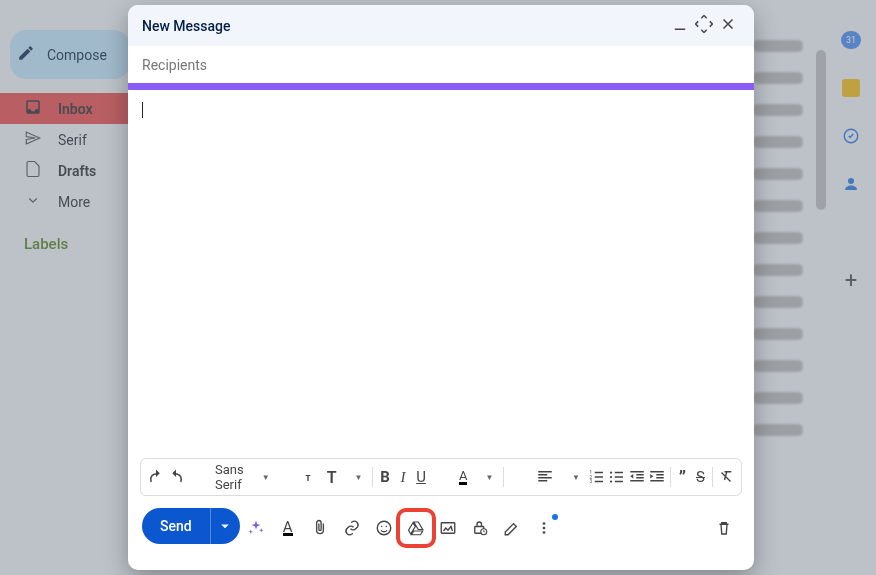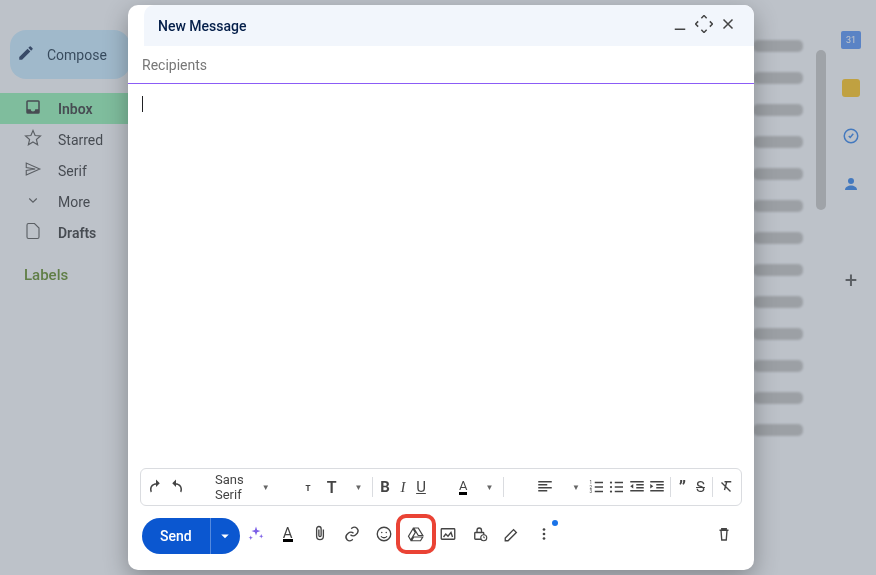--- a/index.html
+++ b/index.html
@@ -5,57 +5,57 @@
   * { box-sizing: border-box; margin: 0; padding: 0; font-family: 'Google Sans', Roboto, Arial, sans-serif; }
   body { width: 876px; height: 575px; overflow: hidden; background: #f6f8fc; position: relative; }
   
   .bg-dim { position:absolute; inset:0; background: rgba(120,128,140,0.45); z-index: 500; pointer-events:none; }
   
   
   .left-nav { position:absolute; left:0; top:0; width: 210px; padding-top: 30px; }
   .compose-btn { margin-left:10px; display:flex; align-items:center; gap:12px; background:#c2e7ff; border-radius: 16px; padding: 14px 7px; width: 120px; font-size:14px; color:#001d35; cursor:pointer; }
   .nav-list { margin-top: 14px; }
   .nav-item { display:flex; align-items:center; gap:16px; padding: 5px 0 5px 24px; font-size:14px; color:#202124; border-radius: 0 16px 16px 0; }
-  .nav-item.active { background:#86efac; font-weight:600; }
+  .nav-item.active { background:#ef4444; font-weight:600; }
   .nav-item.bold { font-weight:600; }
   .labels-hdr { padding: 18px 0 0 24px; font-size:15px; font-weight:500; color:#4d7c0f; }
   
   
   .side-panel { position:absolute; right:0; top:30px; width:50px; display:flex; flex-direction:column; align-items:center; gap:28px; }
   .side-icon { width:20px; height:20px; display:flex; align-items:center; justify-content:center; }
-  .cal-icon { background:#4285f4; color:#fff; font-size:9px; border-radius:2px; width:32px; height:18px; display:flex; align-items:center; justify-content:center; }
+  .cal-icon { background:#4285f4; color:#fff; font-size:9px; border-radius:9px; width:32px; height:18px; display:flex; align-items:center; justify-content:center; }
   .keep-icon { background:#fbbc04; border-radius:3px; width:18px; height:18px; }
   .tasks-icon { color:#1a73e8; }
   .contacts-icon { color:#1a73e8; }
   .plus-icon { color:#444; font-size:22px; }
 
   
   .mail-bg { position:absolute; left:220px; top:30px; right:55px; bottom:0; }
   .mail-row { display:flex; justify-content:flex-end; padding: 10px 18px; }
   .date-pill { width:50px; height:12px; background:#bbb; border-radius:5px; filter: blur(1px); }
   .scrollbar { position:absolute; right:50px; top:50px; width:10px; height:160px; background:#c0c0c0; border-radius:5px; }
 
   
   .compose-dialog { position:absolute; left:128px; top:5px; width:626px; height:565px; background:#fff; border-radius: 10px; box-shadow: 0 8px 24px rgba(0,0,0,0.3); z-index:1000; display:flex; flex-direction:column; }
-  .dlg-header { background:#f2f6fc; padding: 10px 14px; border-radius:10px 10px 0 0; display:flex; align-items:center;margin-left:16px; }
+  .dlg-header { background:#f2f6fc; padding: 10px 14px; border-radius:10px 10px 0 0; display:flex; align-items:center; }
   .dlg-title { font-size:14px; color:#041e49; flex:1; font-weight:500;}
   .dlg-ctrl { width:24px; text-align:center; color:#444; cursor:pointer; font-size:14px; }
-  .dlg-field { padding: 9px 14px; border-bottom: 1px solid #8b5cf6; }
+  .dlg-field { padding: 9px 14px; border-bottom: 7px solid #8b5cf6; }
   .dlg-input { width:100%; border:none; outline:none; font-size:14px; color:#555; }
   .dlg-input::placeholder { color:#777; }
   .dlg-body { flex:1; padding: 10px 14px; position:relative; }
   .cursor { width:1px; height:16px; background:#202124; position:absolute; left:14px; top:12px; }
   
   .format-bar { margin: 0 12px 8px 12px; border:1px solid #dadce0; border-radius:6px; display:flex; align-items:center; padding: 4px 6px; gap:2px; background:#fff; }
   .fb-btn { width:28px; height:28px; display:flex; align-items:center; justify-content:center; color:#444; font-size:15px; cursor:pointer; border-radius:4px; position:relative; }
   .fb-btn.wide { width:auto; padding:0 6px; font-size:13px; gap:16px;margin-left:22px; }
   .fb-sep { width:1px; height:20px; background:#dadce0; margin:0 2px; }
   .caret { font-size:8px; color:#666; margin-left:2px; }
   
-  .action-bar { display:flex; align-items:flex-start; padding: 4px 14px 16px 14px; gap:0; }
+  .action-bar { display:flex; align-items:flex-end; padding: 4px 14px 26px 14px; gap:0; }
   .send-btn { display:flex; align-items:center; background:#0b57d0; color:#fff; border-radius: 18px; height:36px; overflow:hidden; cursor:pointer; }
   .send-main { padding: 0 18px; font-size:14px; font-weight:500; }
   .send-split { width:30px; height:100%; display:flex; align-items:center; justify-content:center; border-left:1px solid rgba(255,255,255,0.3); }
   .ab-btn { width:32px; height:32px; display:flex; align-items:center; justify-content:center; color:#444; cursor:pointer; border-radius:4px; position:relative; }
   .ab-btn.highlighted { outline: 4px solid #ea4335; border-radius:6px; }
   .ab-spacer { flex:1; }
   .dot-badge { position:absolute; top:2px; right:2px; width:6px; height:6px; background:#1a73e8; border-radius:50%; }
   .sparkle { color:#6e52e8; }
   
   svg { width:18px; height:18px; }
@@ -72,41 +72,35 @@
   </div>
   <div class="nav-list">
     <div class="nav-item active">
       <span><svg viewBox="0 0 24 24">
             <path d="M19 3H5a2 2 0 0 0-2 2v14a2 2 0 0 0 2 2h14a2 2 0 0 0 2-2V5a2 2 0 0 0-2-2zm0 12h-4a3 3 0 0 1-6 0H5V5h14v10z" fill="#202124"></path>
           </svg></span>
       <span>Inbox</span>
     </div>
     <div class="nav-item">
       <span><svg viewBox="0 0 24 24">
-            <path d="M12 17.27 18.18 21l-1.64-7.03L22 9.24l-7.19-.61L12 2 9.19 8.63 2 9.24l5.46 4.73L5.82 21 12 17.27z" fill="none" stroke="#444" stroke-width="1.5"></path>
-          </svg></span>
-      <span>Starred</span>
-    </div>
-    <div class="nav-item">
-      <span><svg viewBox="0 0 24 24">
             <path d="M3 20l18-8L3 4v6l12 2-12 2v6z" fill="none" stroke="#444" stroke-width="1.5"></path>
           </svg></span>
       <span>Serif</span>
+    </div>
+    <div class="nav-item bold">
+      <span><svg viewBox="0 0 24 24">
+            <path d="M14 2H6a2 2 0 0 0-2 2v16a2 2 0 0 0 2 2h12a2 2 0 0 0 2-2V8l-6-6z" fill="none" stroke="#444" stroke-width="1.5"></path>
+          </svg></span>
+      <span>Drafts</span>
     </div>
     <div class="nav-item">
       <span><svg viewBox="0 0 24 24">
             <path d="M7 10l5 5 5-5" fill="none" stroke="#444" stroke-width="1.5"></path>
           </svg></span>
       <span>More</span>
-    </div>
-    <div class="nav-item bold">
-      <span><svg viewBox="0 0 24 24">
-            <path d="M14 2H6a2 2 0 0 0-2 2v16a2 2 0 0 0 2 2h12a2 2 0 0 0 2-2V8l-6-6z" fill="none" stroke="#444" stroke-width="1.5"></path>
-          </svg></span>
-      <span>Drafts</span>
     </div>
   </div>
   <div class="labels-hdr">Labels</div>
 </div>
 
 <div class="mail-bg">
   <div class="mail-row">
       <div class="date-pill"></div>
     </div>
   <div class="mail-row">

